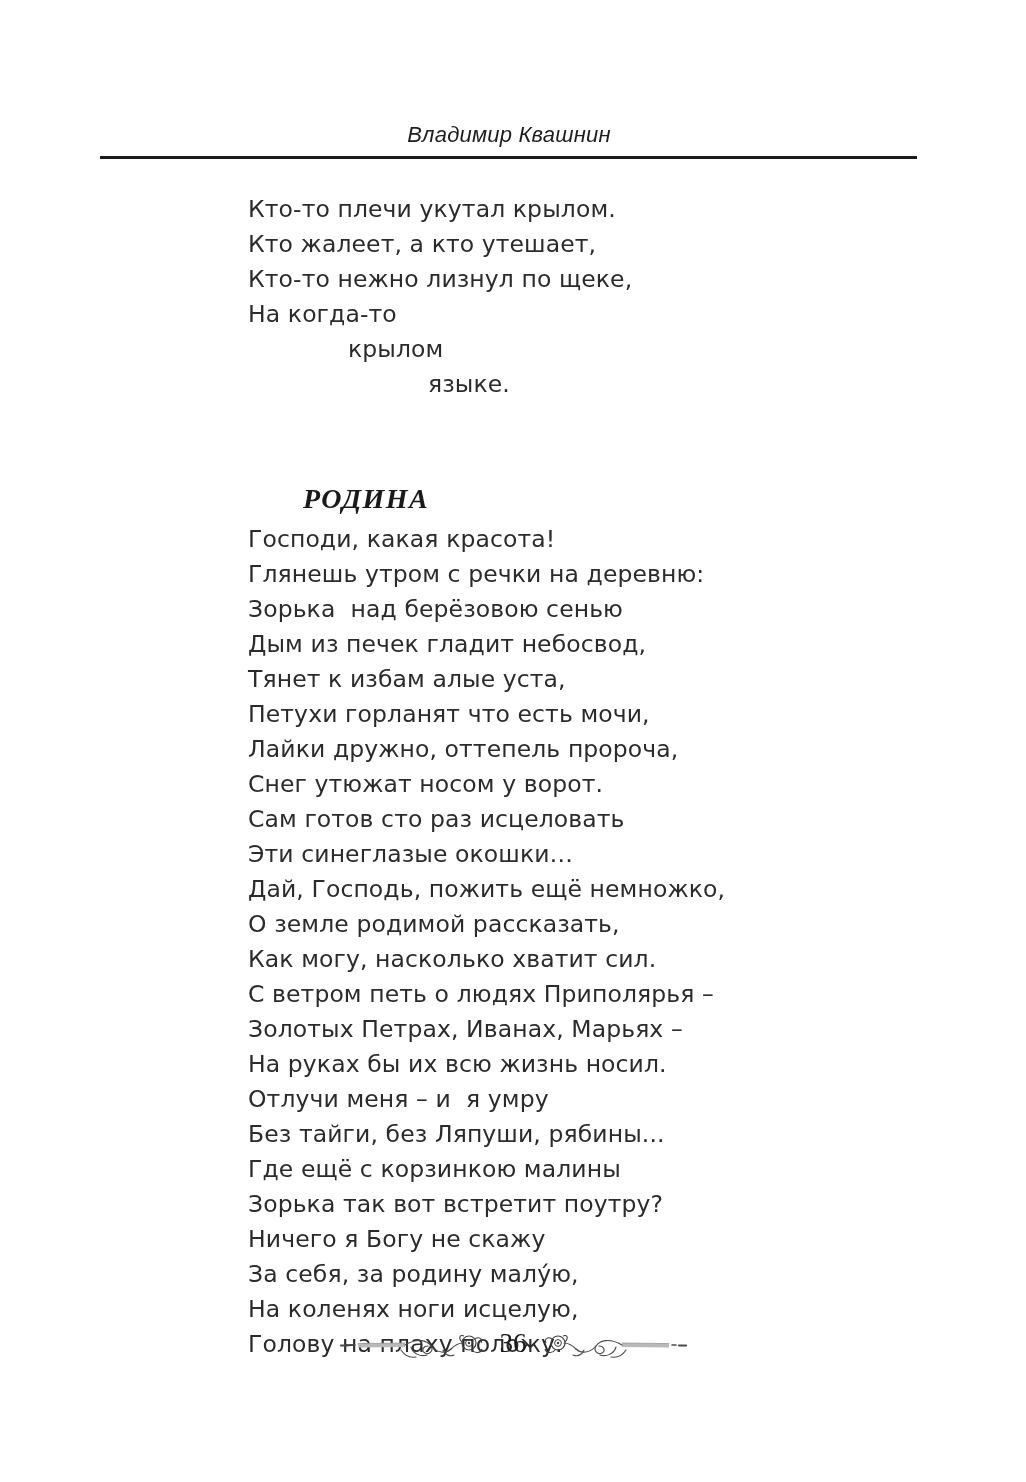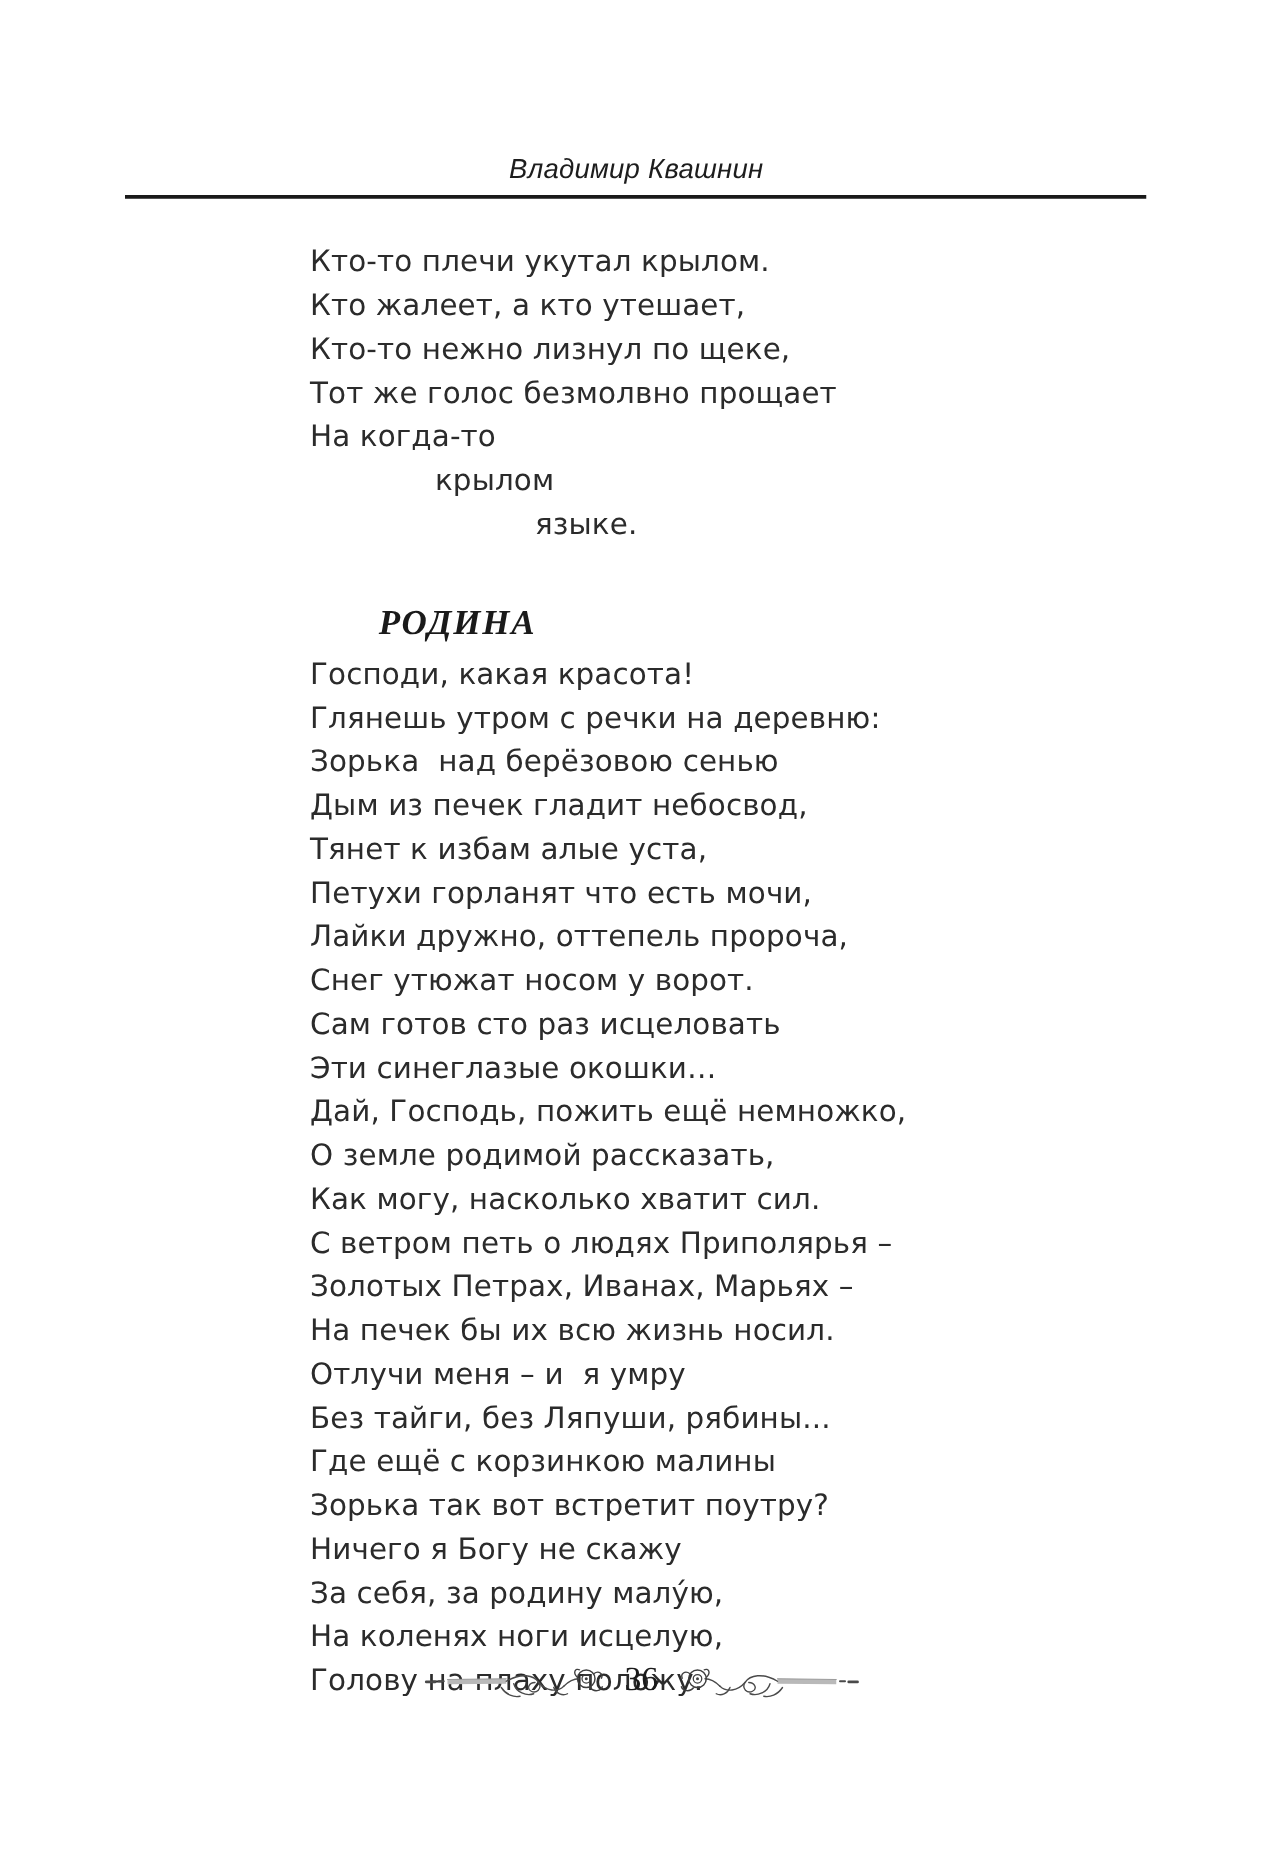--- a/index.html
+++ b/index.html
@@ -104,21 +104,20 @@
 
 <div class="page">
 
   <div class="running-head">Владимир Квашнин</div>
   <div class="head-rule"></div>
 
   <div class="poem-block" id="stanza-one">
       <div class="verse-line">Кто-то плечи укутал крылом.</div>
       <div class="verse-line">Кто жалеет, а кто утешает,</div>
       <div class="verse-line">Кто-то нежно лизнул по щеке,</div>
-      <div class="verse-line">Тот же голос безмолвно прощает</div>
       <div class="verse-line">На когда-то</div>
       <div class="verse-line indent-1">крылом</div>
       <div class="verse-line indent-2">языке.</div>
     </div>
 
   <div class="poem-block" id="poem-rodina">
     <div class="poem-title">РОДИНА</div>
     <div id="poem-rodina-lines">
         <div class="verse-line">Господи, какая красота!</div>
         <div class="verse-line">Глянешь утром с речки на деревню:</div>
@@ -128,21 +127,21 @@
         <div class="verse-line">Петухи горланят что есть мочи,</div>
         <div class="verse-line">Лайки дружно, оттепель пророча,</div>
         <div class="verse-line">Снег утюжат носом у ворот.</div>
         <div class="verse-line">Сам готов сто раз исцеловать</div>
         <div class="verse-line">Эти синеглазые окошки…</div>
         <div class="verse-line">Дай, Господь, пожить ещё немножко,</div>
         <div class="verse-line">О земле родимой рассказать,</div>
         <div class="verse-line">Как могу, насколько хватит сил.</div>
         <div class="verse-line">С ветром петь о людях Приполярья –</div>
         <div class="verse-line">Золотых Петрах, Иванах, Марьях –</div>
-        <div class="verse-line">На печек бы их всю жизнь носил.</div>
+        <div class="verse-line">На руках бы их всю жизнь носил.</div>
         <div class="verse-line">Отлучи меня – и  я умру</div>
         <div class="verse-line">Без тайги, без Ляпуши, рябины...</div>
         <div class="verse-line">Где ещё с корзинкою малины</div>
         <div class="verse-line">Зорька так вот встретит поутру?</div>
         <div class="verse-line">Ничего я Богу не скажу</div>
         <div class="verse-line">За себя, за родину малу́ю,</div>
         <div class="verse-line">На коленях ноги исцелую,</div>
         <div class="verse-line">Голову на плаху положу.</div>
       </div>
   </div>

